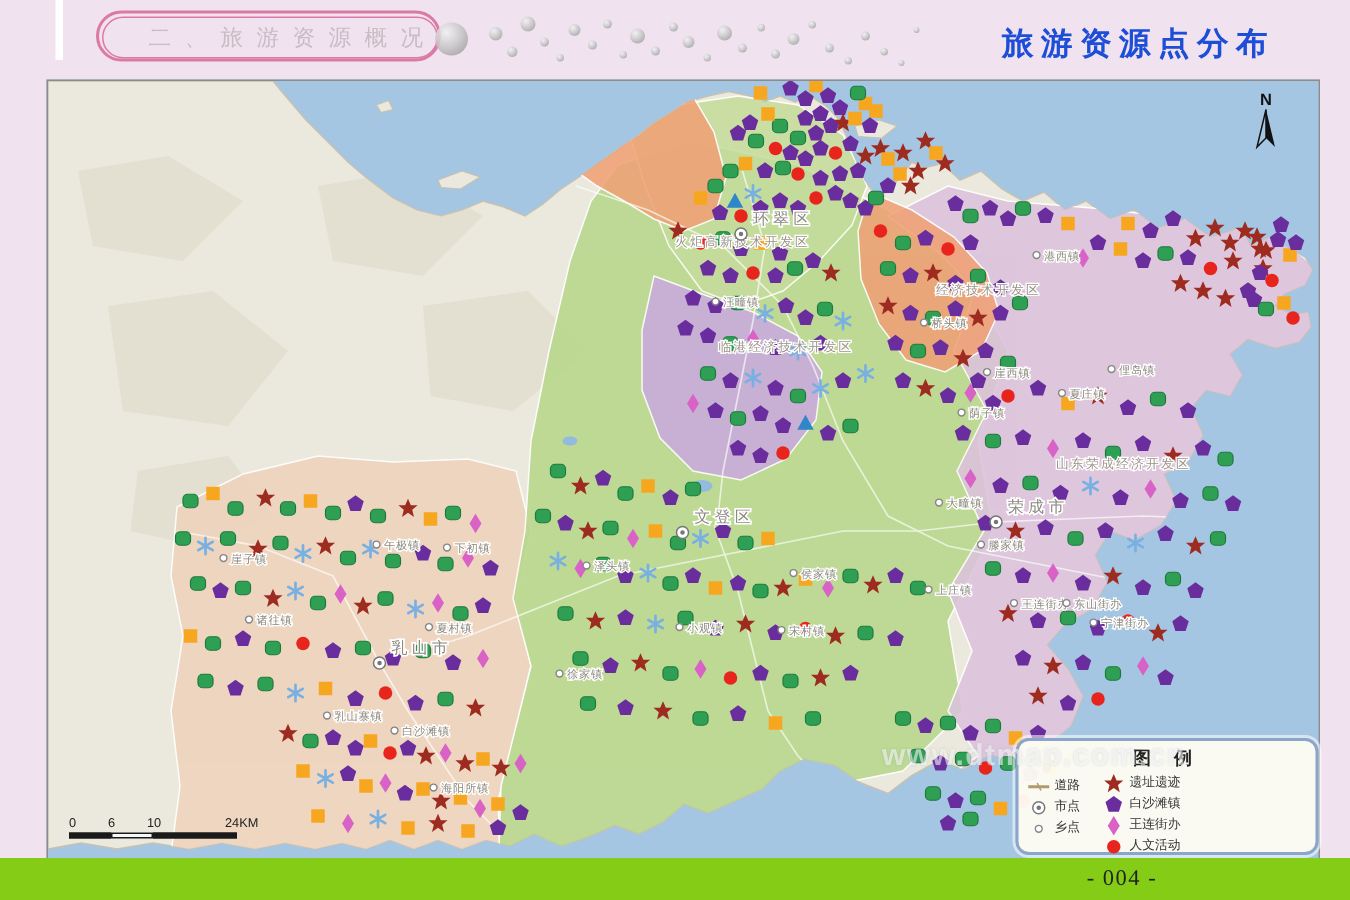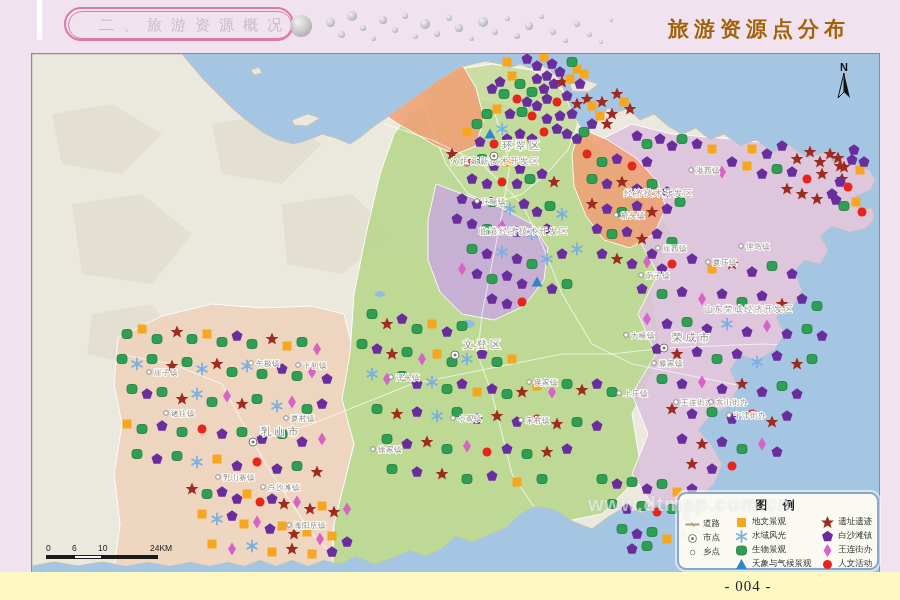--- a/index.html
+++ b/index.html
@@ -11,21 +11,21 @@
   #section-frame{position:absolute;left:64px;top:7px;width:230px;height:34px;
      border:2px solid #db7aa6;border-radius:18px;padding:2px;box-sizing:border-box;background:transparent;}
   #section-inner{width:100%;height:100%;border:1px solid #db7aa6;border-radius:14px;
      display:flex;align-items:center;justify-content:flex-end;}
   #section-label{font-family:"Liberation Serif",serif;font-size:15px;letter-spacing:9px;
      color:#c9bcc4;white-space:nowrap;padding-left:9px;}
   .bubble{position:absolute;border-radius:50%;
      background:radial-gradient(circle at 35% 30%, #f2f2f2 0%, #c8c8c8 45%, #8e8e8e 100%);
      opacity:.85;}
   #page-title{position:absolute;left:668px;top:15px;font-size:21px;font-weight:bold;
-     letter-spacing:5px;color:#a16207;white-space:nowrap;}
+     letter-spacing:5px;color:#1d4ed8;white-space:nowrap;}
   
   #map-panel{position:absolute;left:31px;top:53px;width:847px;height:519px;
      border:1px solid #8c8c8c;box-sizing:content-box;background:#a4c6e3;}
   #map-svg{position:absolute;left:0;top:0;}
   .town-label{font:7.5px "Liberation Sans",sans-serif;fill:#8a877c;letter-spacing:.5px;
      paint-order:stroke;stroke:#ffffff;stroke-width:1.8px;}
   .city-label{font:10.5px "Liberation Serif",serif;fill:#8b8880;letter-spacing:3px;
      paint-order:stroke;stroke:#ffffff;stroke-width:2.2px;}
   .zone-label{font:8.5px "Liberation Serif",serif;fill:#9a9288;letter-spacing:1.5px;
      paint-order:stroke;stroke:#ffffff;stroke-width:1.8px;}
@@ -52,21 +52,21 @@
   .leg-item{display:flex;align-items:center;height:14px;}
   .leg-item svg{flex:0 0 15px;margin-right:3px;}
   .leg-item span{font-size:8.5px;color:#333;white-space:nowrap;}
   
   #watermark{position:absolute;left:556px;top:440px;z-index:30;pointer-events:none;
      color:rgba(255,255,255,.55);font-weight:bold;line-height:1.05;
      text-shadow:0 0 2px rgba(120,130,150,.25);}
   #wm1{font-size:31px;letter-spacing:6px;}
   #wm2{font-size:20px;letter-spacing:1px;}
   
-  #footer{position:absolute;left:0;top:572px;width:900px;height:28px;background:#fef9c3;}
+  #footer{position:absolute;left:0;top:572px;width:900px;height:28px;background:#84cc16;}
   #page-number{position:absolute;left:700px;top:6px;width:96px;text-align:center;
      font-family:"Liberation Serif",serif;font-size:15px;color:#222;letter-spacing:1px;}
 </style>
 </head>
 <body>
 
 <div id="header">
   <div id="accent-bar"></div>
   <div id="section-frame">
     <div id="section-inner">
@@ -706,46 +706,20 @@
             </svg>
             <span>市点</span>
           </div>
           <div class="leg-item">
             <svg width="15" height="13" viewBox="-7.5 -6.5 15 13">
               <use href="#sym-town" xlink:href="#sym-town"></use>
             </svg>
             <span>乡点</span>
           </div>
         </div>
-      <div class="leg-col" id="leg-col-1">
-          <div class="leg-item">
-            <svg width="15" height="13" viewBox="-7.5 -6.5 15 13">
-              <use href="#sym-0" xlink:href="#sym-0"></use>
-            </svg>
-            <span>地文景观</span>
-          </div>
-          <div class="leg-item">
-            <svg width="15" height="13" viewBox="-7.5 -6.5 15 13">
-              <use href="#sym-1" xlink:href="#sym-1"></use>
-            </svg>
-            <span>水域风光</span>
-          </div>
-          <div class="leg-item">
-            <svg width="15" height="13" viewBox="-7.5 -6.5 15 13">
-              <use href="#sym-2" xlink:href="#sym-2"></use>
-            </svg>
-            <span>生物景观</span>
-          </div>
-          <div class="leg-item">
-            <svg width="15" height="13" viewBox="-7.5 -6.5 15 13">
-              <use href="#sym-3" xlink:href="#sym-3"></use>
-            </svg>
-            <span>天象与气候景观</span>
-          </div>
-        </div>
       <div class="leg-col" id="leg-col-2">
           <div class="leg-item">
             <svg width="15" height="13" viewBox="-7.5 -6.5 15 13">
               <use href="#sym-4" xlink:href="#sym-4"></use>
             </svg>
             <span>遗址遗迹</span>
           </div>
           <div class="leg-item">
             <svg width="15" height="13" viewBox="-7.5 -6.5 15 13">
               <use href="#sym-5" xlink:href="#sym-5"></use>

